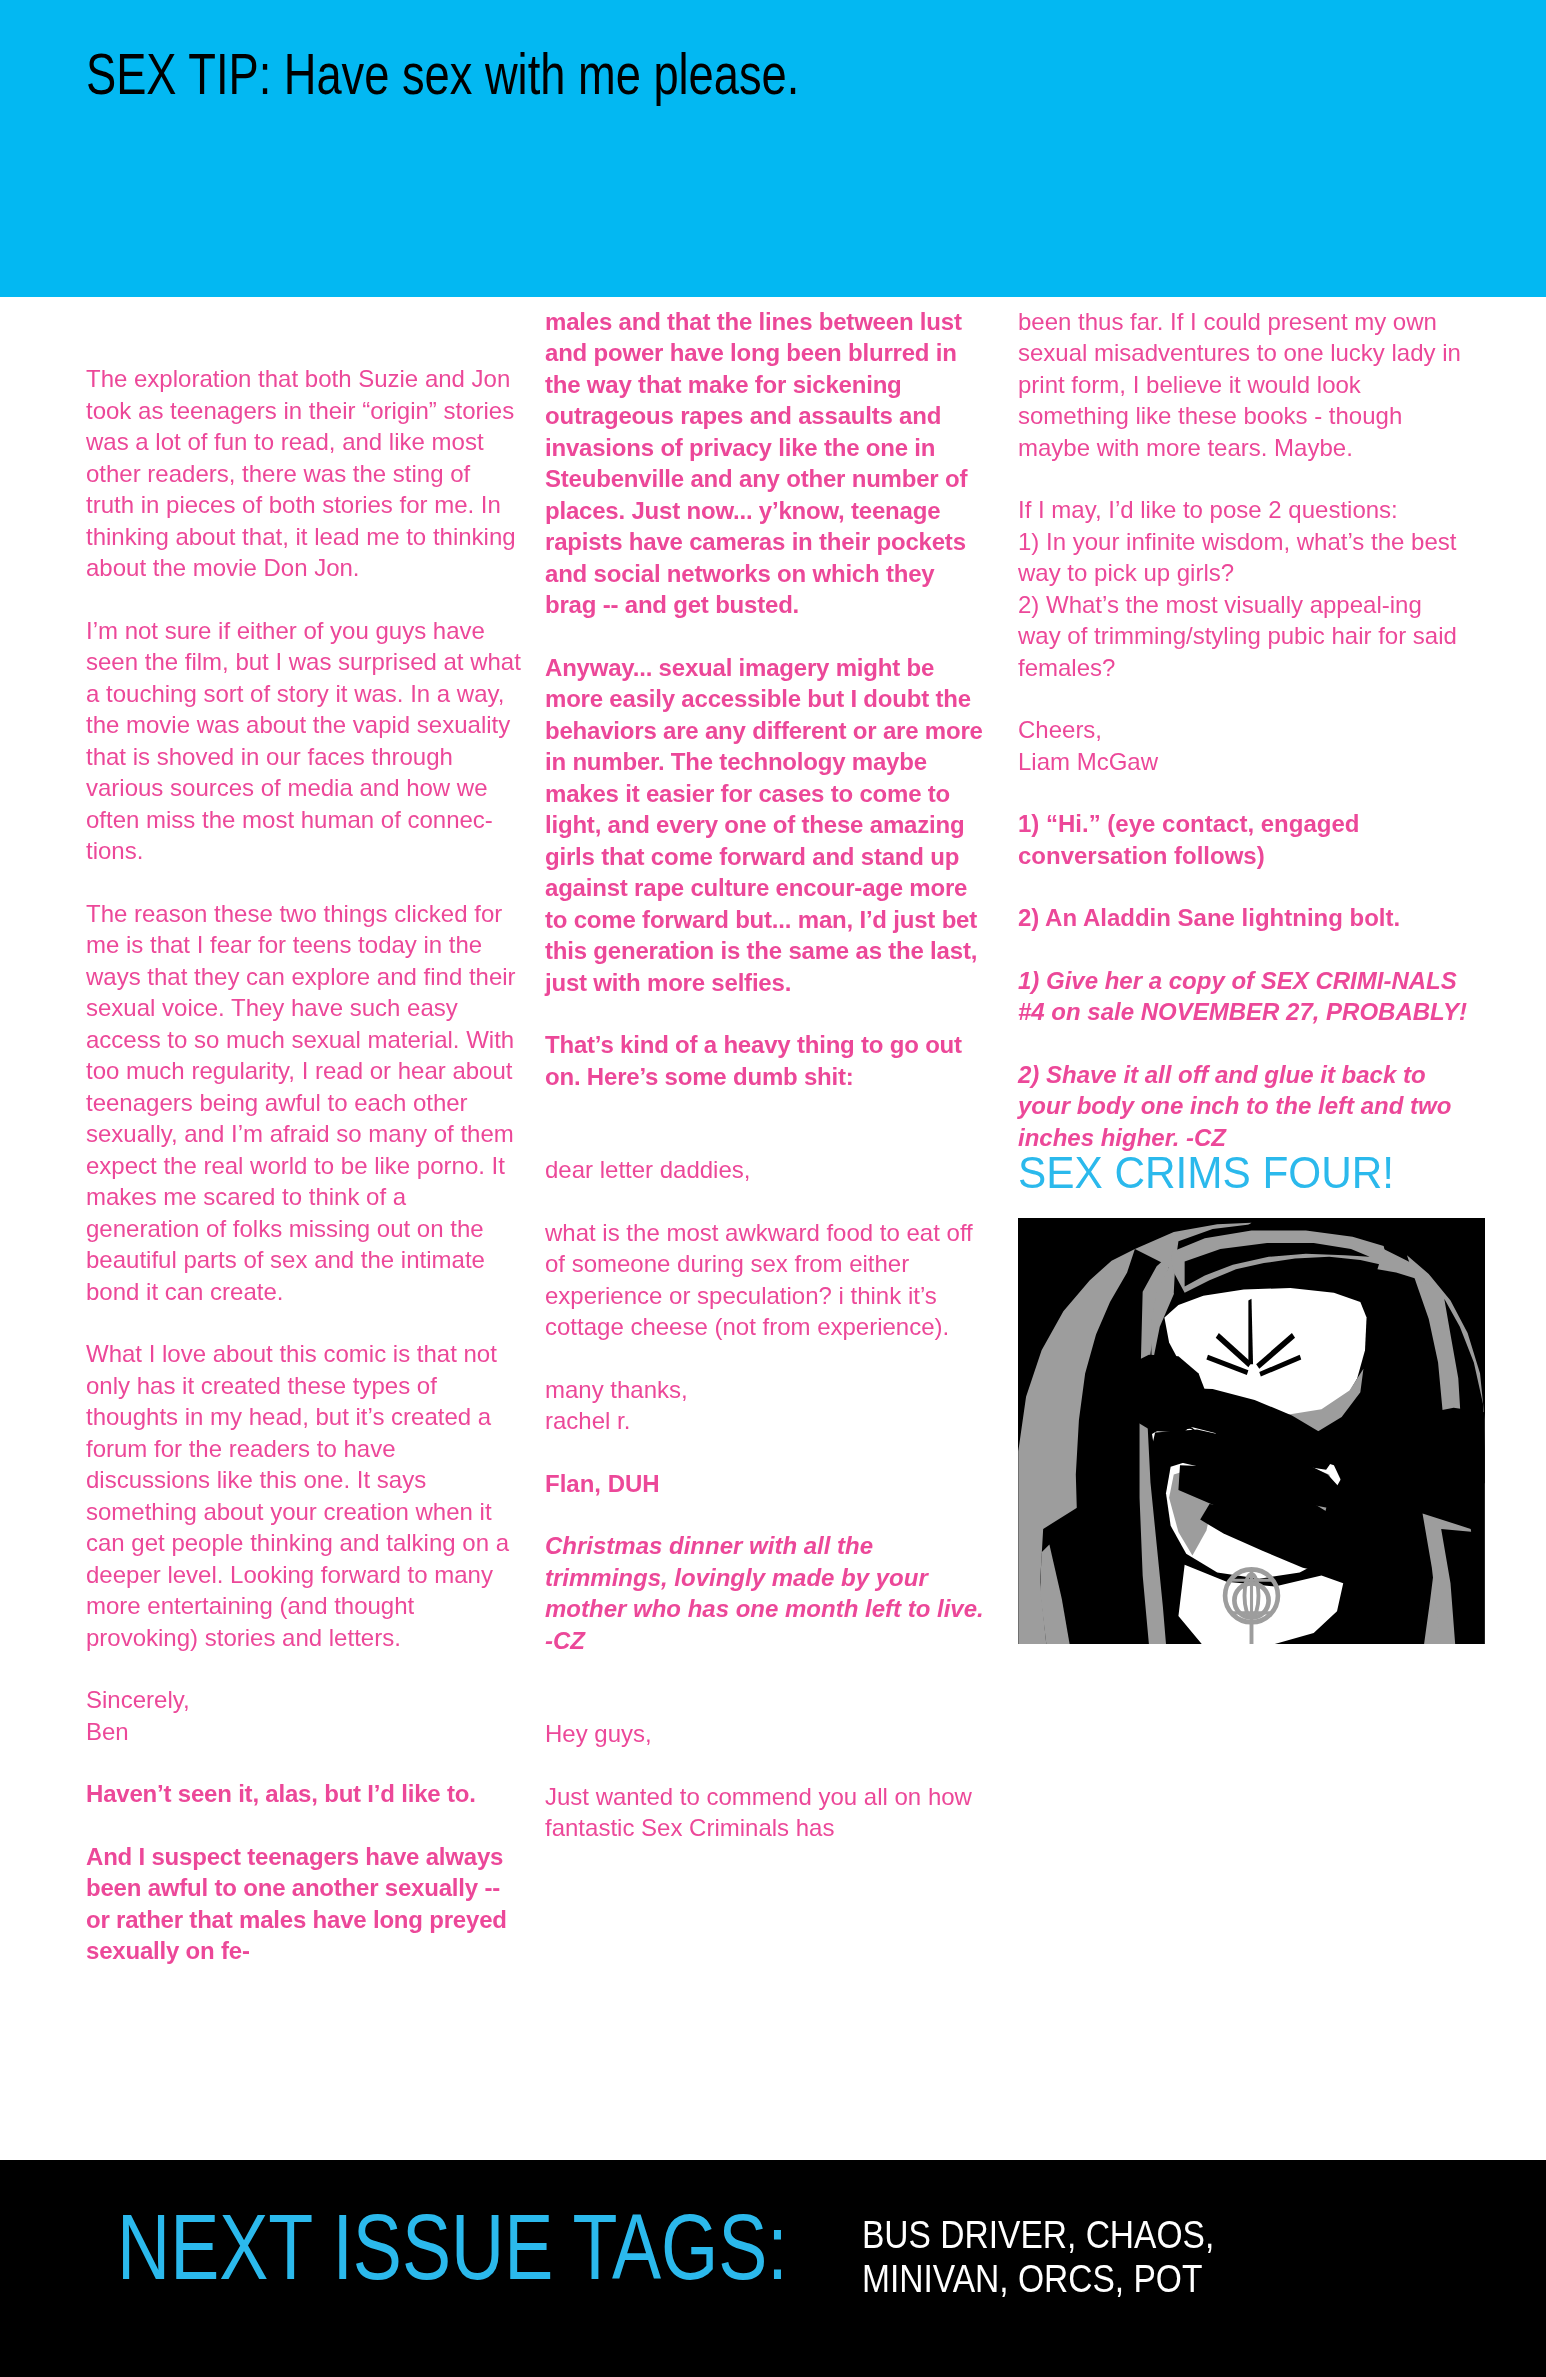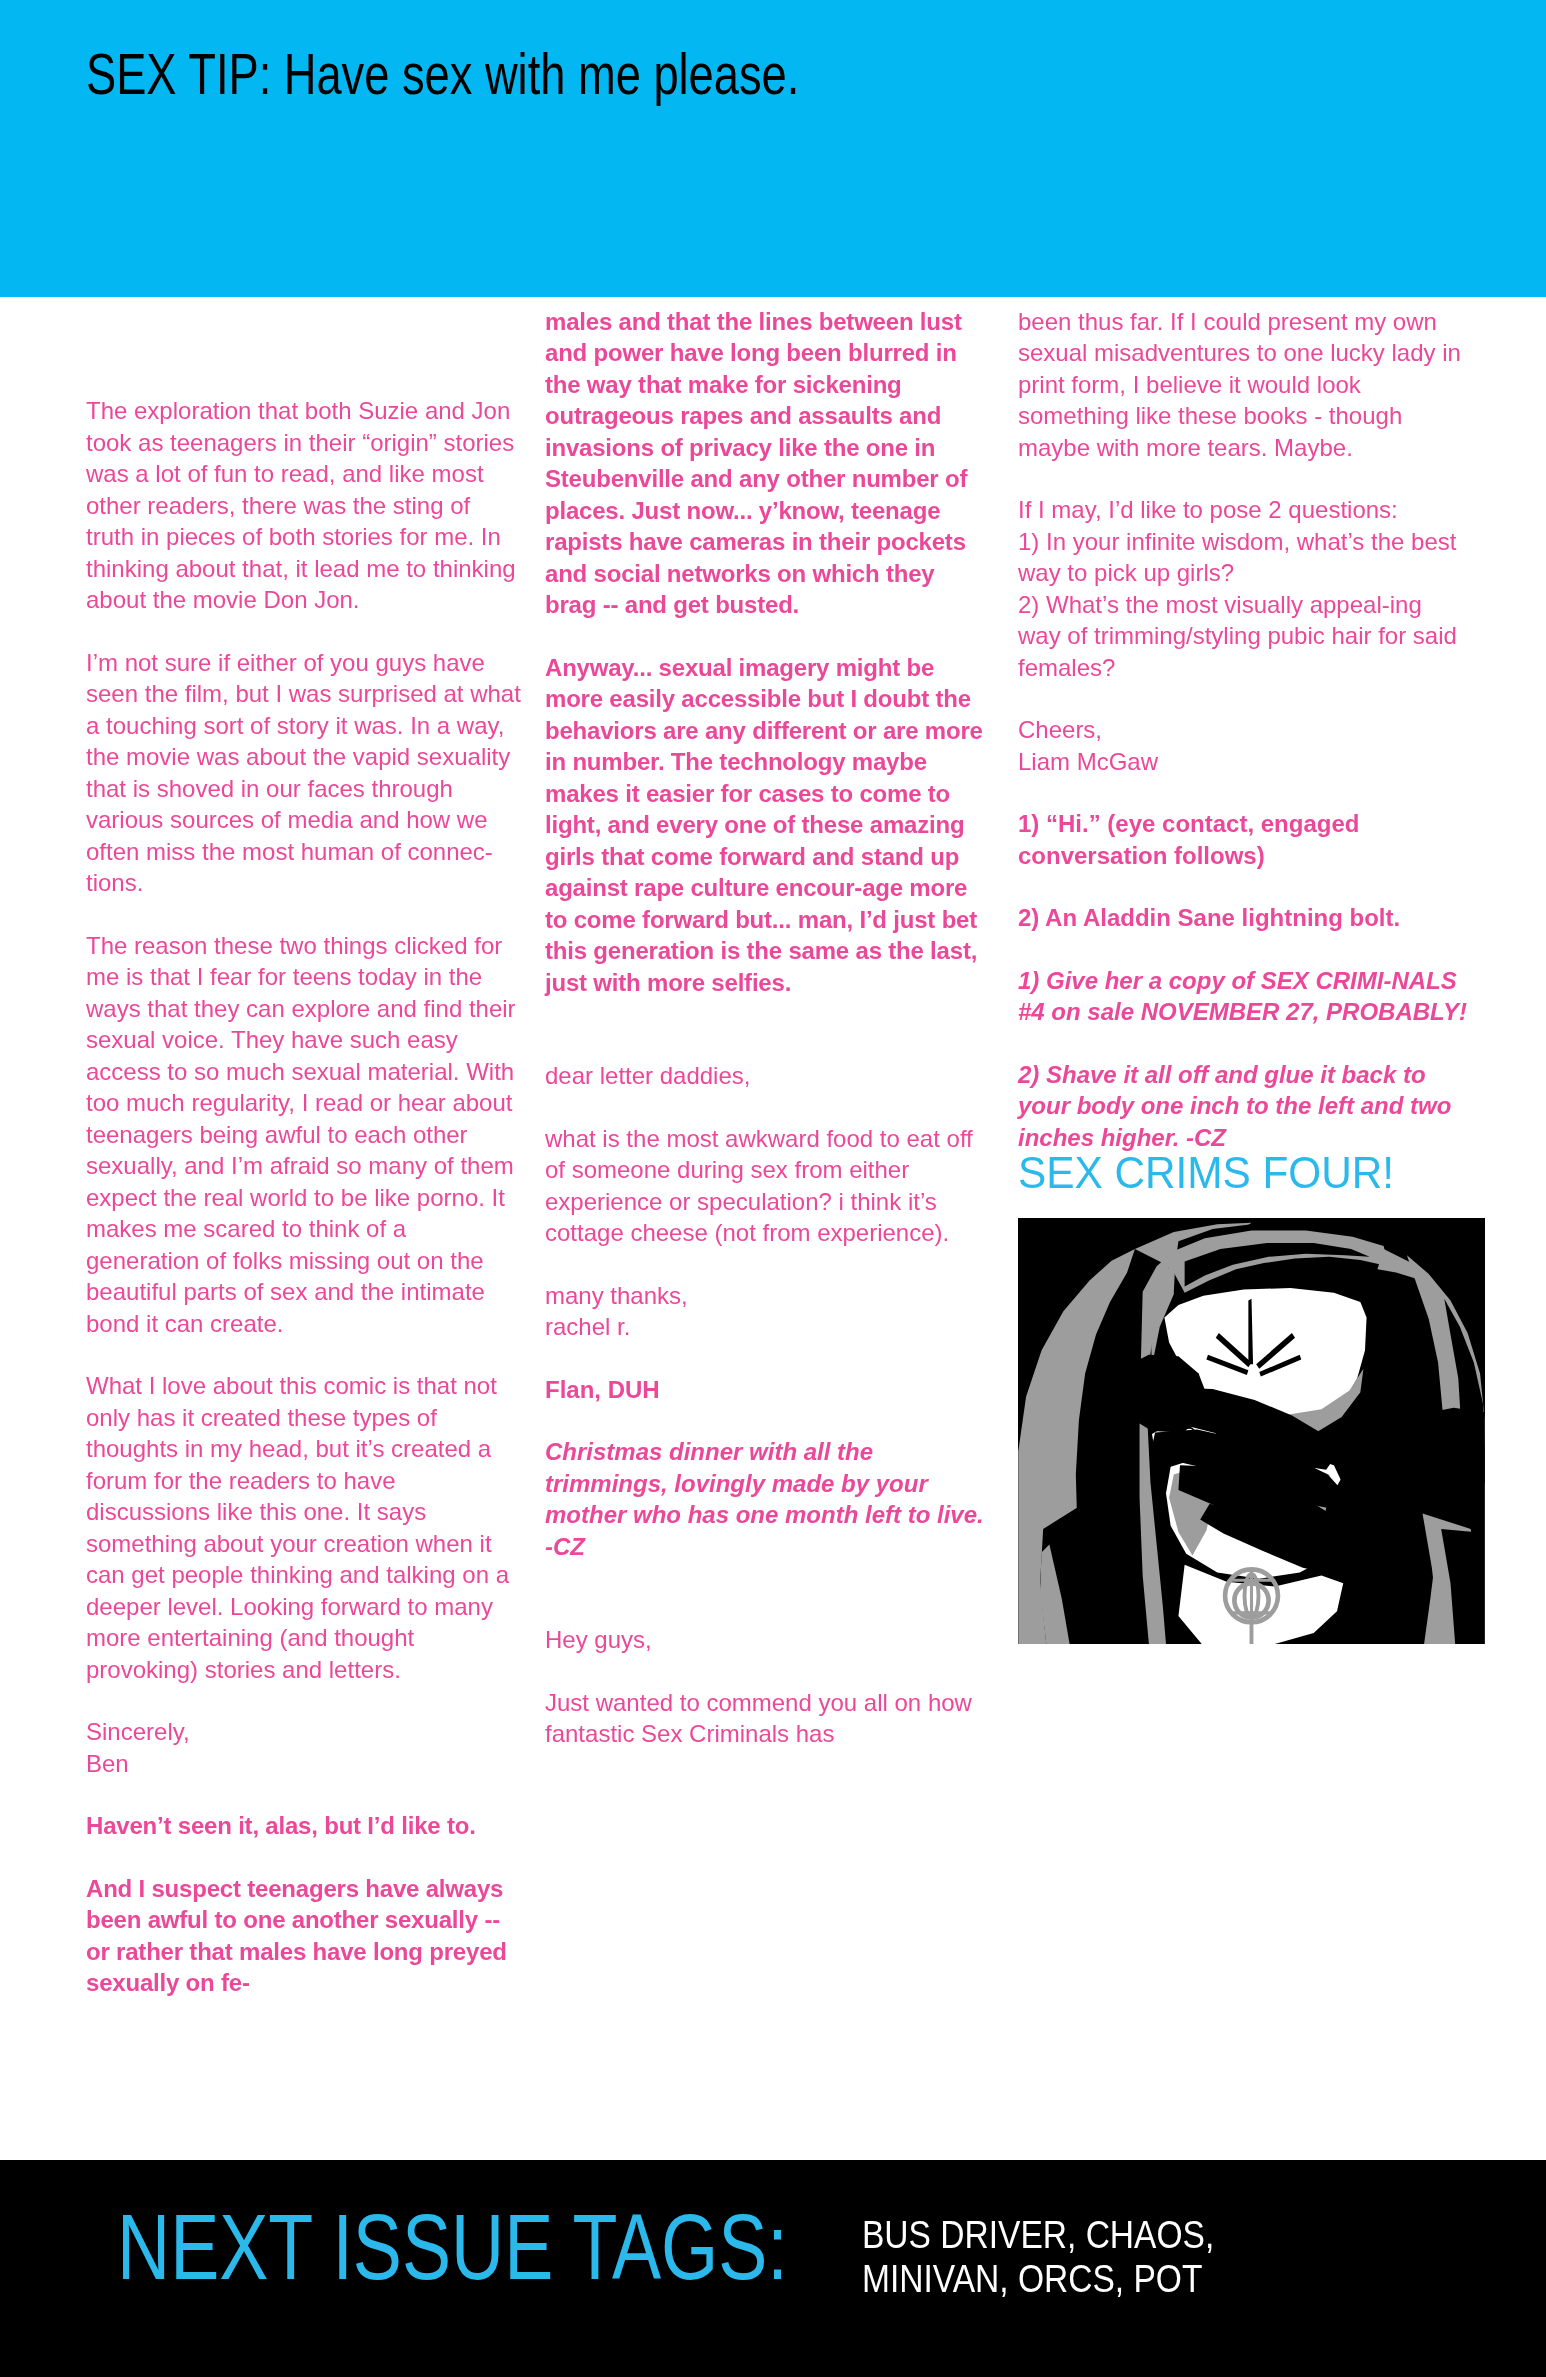--- a/index.html
+++ b/index.html
@@ -31,21 +31,21 @@
   
   .page{
     position:absolute;left:0;top:297px;width:1547px;height:1803px;
   }
   .col{
     position:absolute;top:0;
     font-size:24px;
     line-height:31.5px;
     color:#ec4899;
   }
-  .col1{left:86px;width:436px;padding-top:98px;}
+  .col1{left:86px;width:436px;padding-top:66px;}
   .col2{left:545px;width:443px;padding-top:8.6px;}
   .col3{left:1018px;width:450px;padding-top:8.6px;}
 
   p{margin:0 0 31px 0;}
   p.tight{margin-bottom:0;}
   .b{font-weight:bold;}
   .i{font-style:italic;font-weight:bold;}
   .cond{
     font-family:"Liberation Sans Narrow","Liberation Sans",sans-serif;
     font-weight:bold;
@@ -111,20 +111,21 @@
     <p>What I love about this comic is that not only has it created these types of thoughts in my head, but it’s created a forum for the readers to have discussions like this one.  It says something about your creation when it can get people thinking and talking on a deeper level.  Looking forward to many more entertaining (and thought provoking) stories and letters.</p>
     <p class="tight">Sincerely,</p>
     <p>Ben</p>
     <p class="cond">Haven’t seen it, alas, but I’d like to.</p>
     <p class="cond">And I suspect teenagers have always been awful to one another sexually -- or rather that males have long preyed sexually on fe-</p>
   </div>
 
   <div class="col col2">
     <p class="cond">males and that the lines between lust and power have long been blurred in the way that make for sickening outrageous rapes and assaults and invasions of privacy like the one in Steubenville and any other number of places. Just now... y’know, teenage rapists have cameras in their pockets and social networks on which they brag -- and get busted.</p>
     <p class="cond">Anyway... sexual imagery might be more easily accessible but I doubt the behaviors are any different or are more in number. The technology maybe makes it easier for cases to come to light, and every one of these amazing girls that come forward and stand up against rape culture encour-age more to come forward but... man, I’d just bet this generation is the same as the last, just with more selfies.</p>
+    <p class="cond">That’s kind of a heavy thing to go out on. Here’s some dumb shit:</p>
     <div class="spacer-lg"></div>
     <p>dear letter daddies,</p>
     <p>what is the most awkward food to eat off of someone during sex from either experience or speculation? i think it’s cottage cheese (not from experience).</p>
     <p class="tight">many thanks,</p>
     <p>rachel r.</p>
     <p class="b">Flan, DUH</p>
     <p class="i">Christmas dinner with all the trimmings, lovingly made by your mother who has one month left to live. -CZ</p>
     <div class="spacer-lg"></div>
     <p>Hey guys,</p>
     <p>Just wanted to commend you all on how fantastic Sex Criminals has</p>

